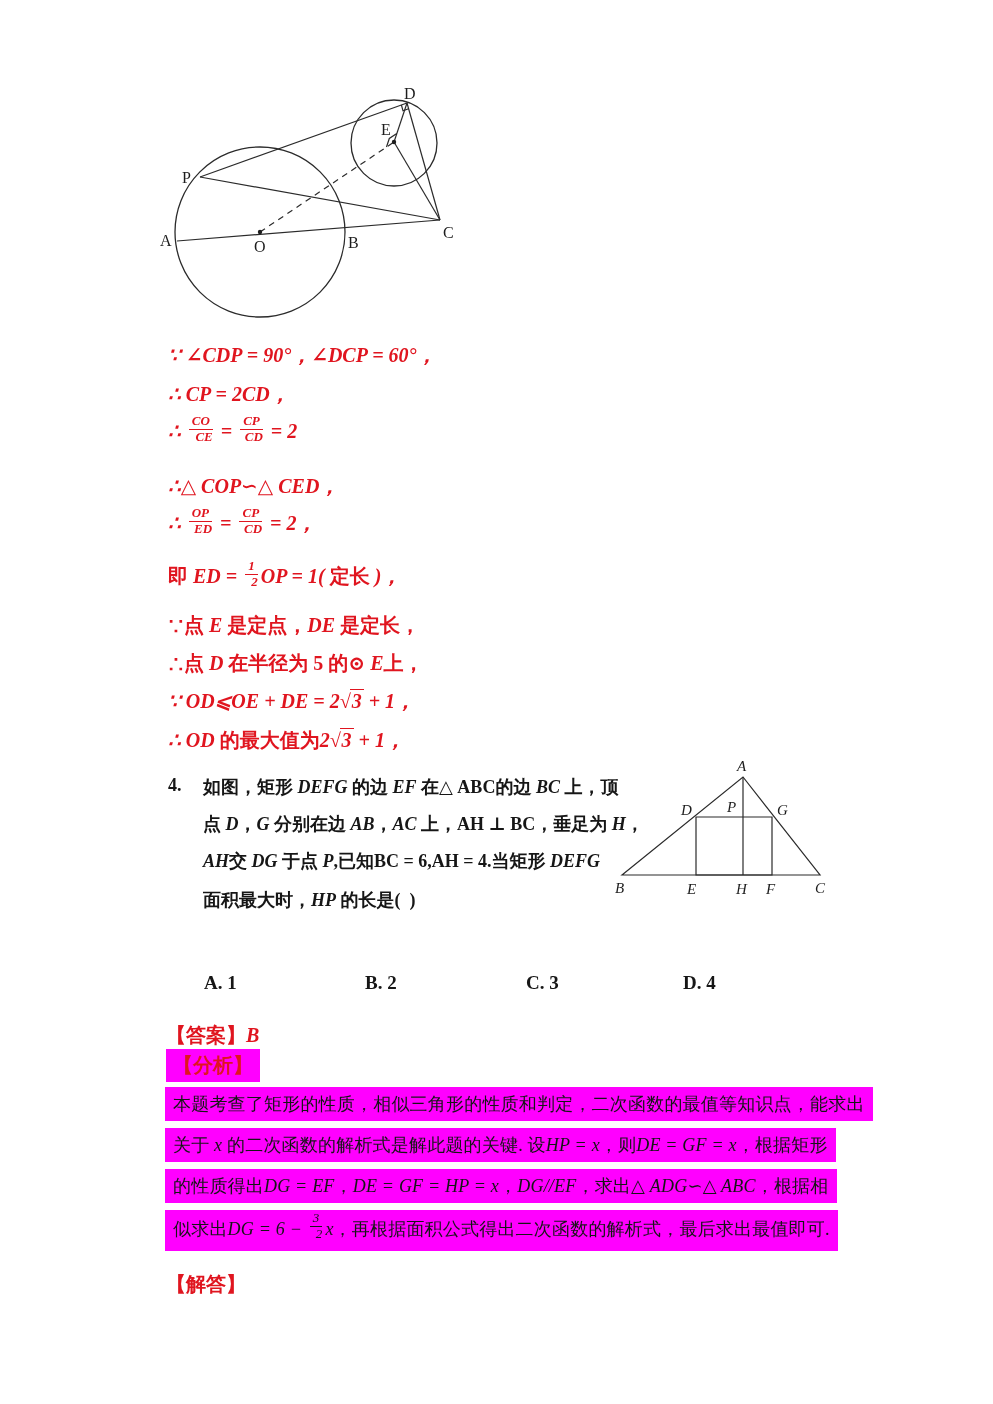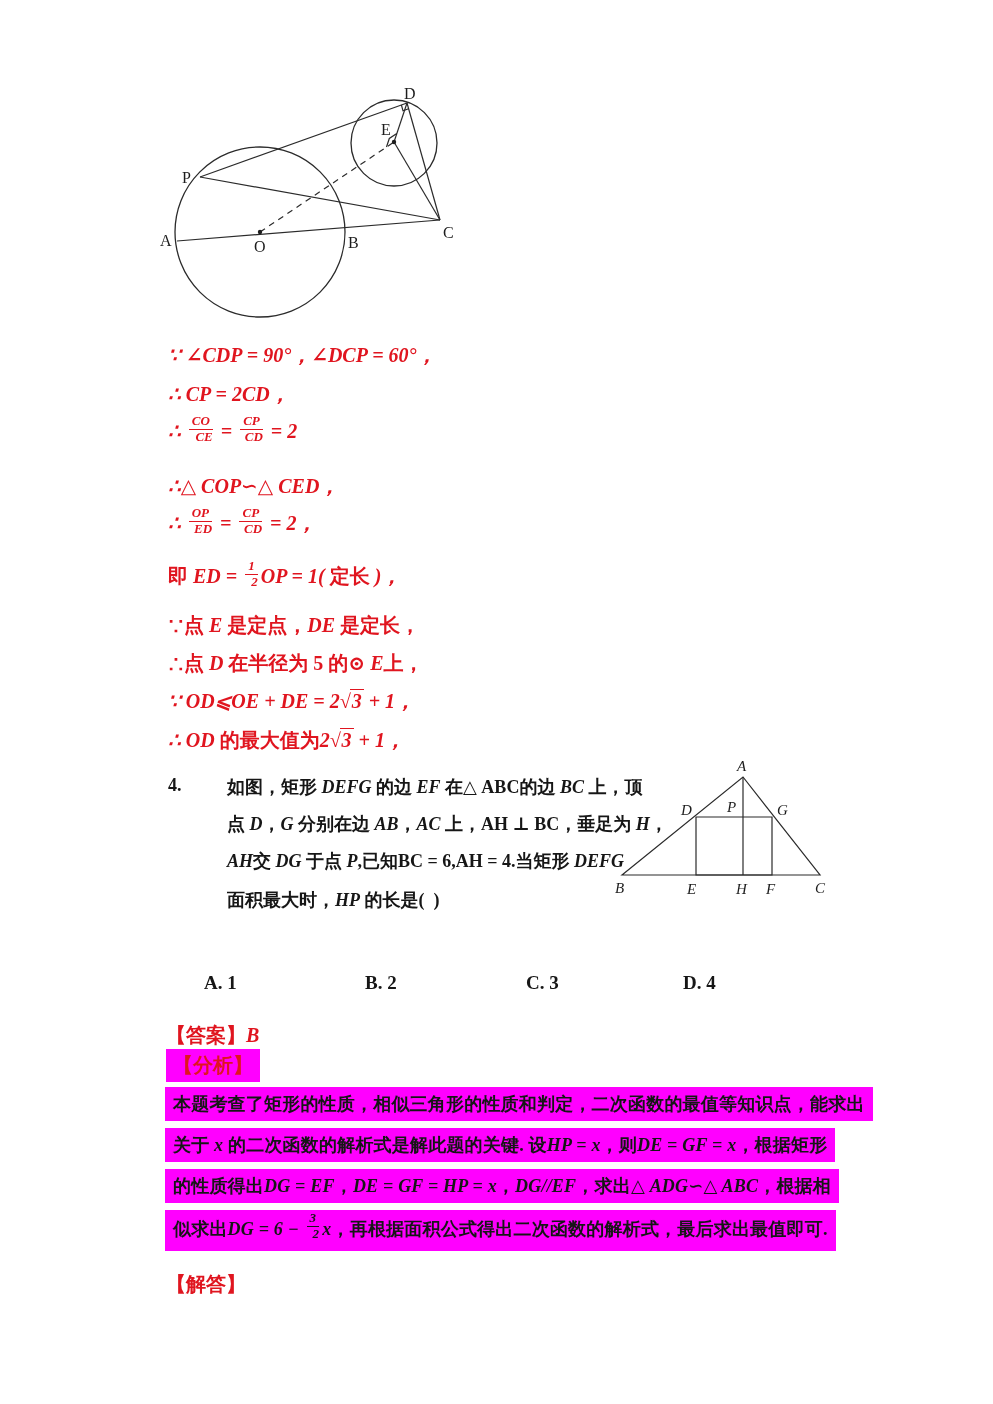--- a/index.html
+++ b/index.html
@@ -10,27 +10,27 @@
   html,body{margin:0;padding:0;background:#fff;}
   #page{
     position:relative;width:993px;height:1404px;background:#ffffff;overflow:hidden;
     font-family:"Liberation Serif","DejaVu Serif",serif;color:var(--ink);
   }
   
   .rline{position:absolute;left:168px;color:var(--red);font-weight:700;font-size:20px;}
   .rline span,.qline span,.aband span,.opt,.rtag span{white-space:pre;}
   .mt{font-style:italic;}
   .cn{font-style:normal;}
-  .qline{position:absolute;left:203px;color:var(--ink);font-weight:700;font-size:18px;margin-left:24px;}
+  .qline{position:absolute;left:203px;color:var(--ink);font-weight:700;font-size:18px;}
   .qnum{position:absolute;left:168px;color:var(--ink);font-weight:700;font-size:18px;}
   .opt{position:absolute;top:972px;color:var(--ink);font-weight:700;font-size:19px;}
   .rtag{position:absolute;color:var(--red);font-weight:700;font-size:20px;}
   .aband{
     position:absolute;left:165px;background:var(--mag);color:var(--ink);
-    font-weight:700;font-size:18px;padding:5px 8px;letter-spacing:.2px;white-space:nowrap;
+    font-weight:400;font-size:18px;padding:5px 8px;letter-spacing:.2px;white-space:nowrap;
   }
   .hl{background:var(--mag);padding:3px 7px;display:inline-block;font-family:Liberation Serif, serif;}
   
   .frac{
     display:inline-block;text-align:center;vertical-align:middle;
     font-size:13px;line-height:1.15;margin:0 3px;font-style:italic;
     transform:translateY(-4px);
   }
   .frac span{display:block;white-space:pre;text-align:right;}
   .frac .num{border-bottom:1.5px solid currentColor;padding:0 3px;}

